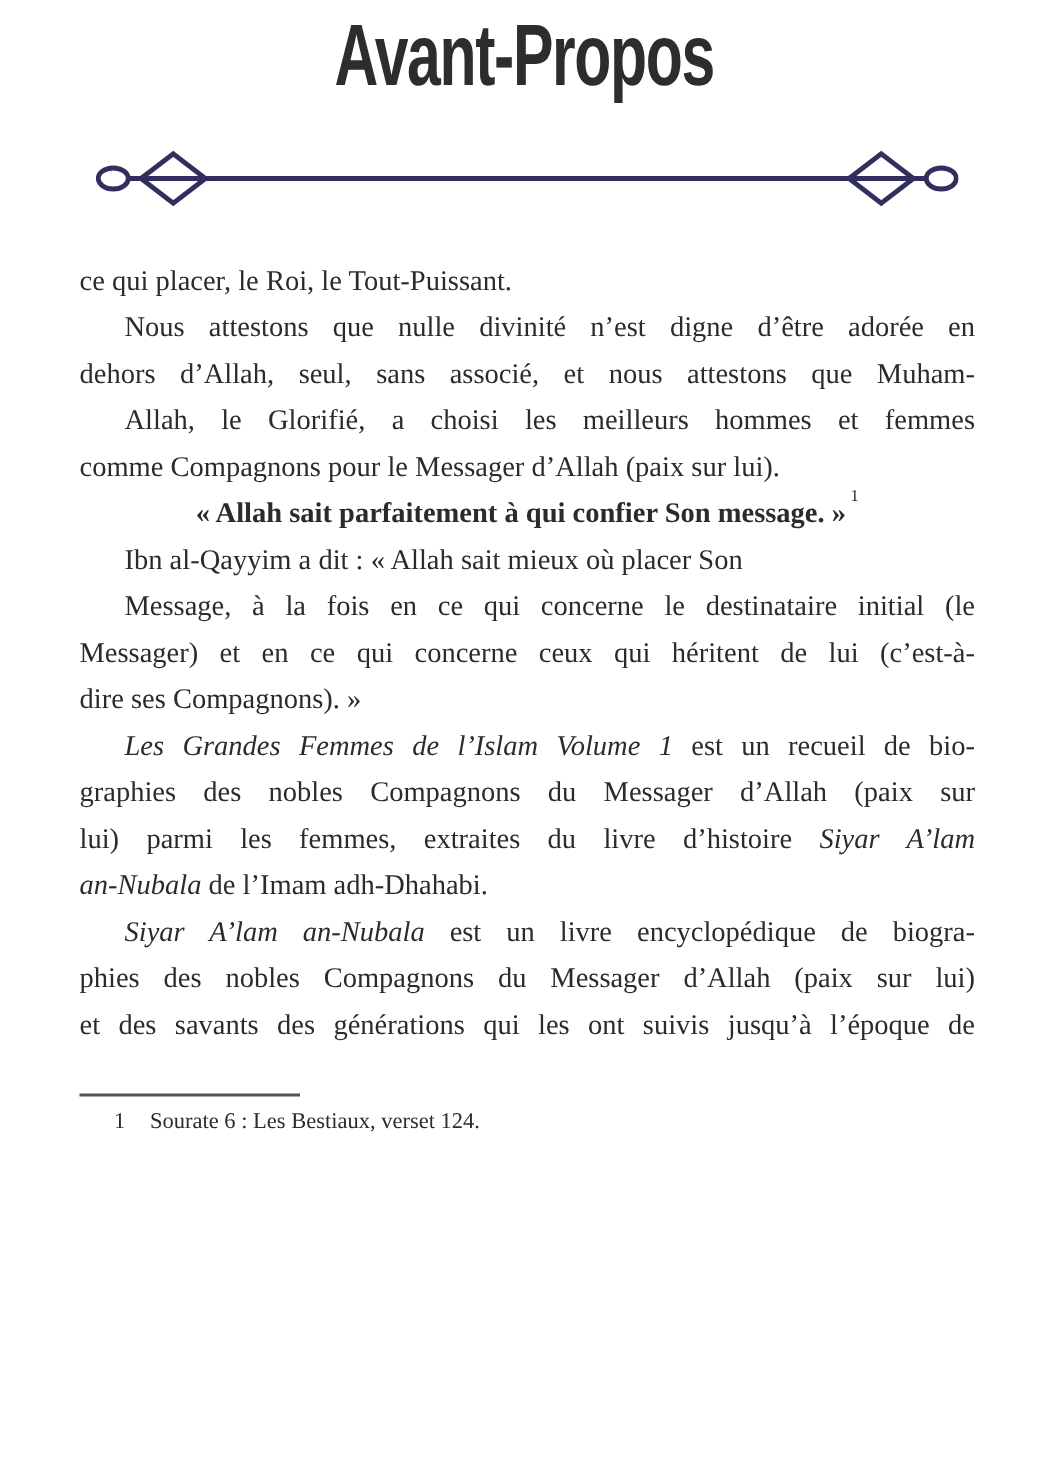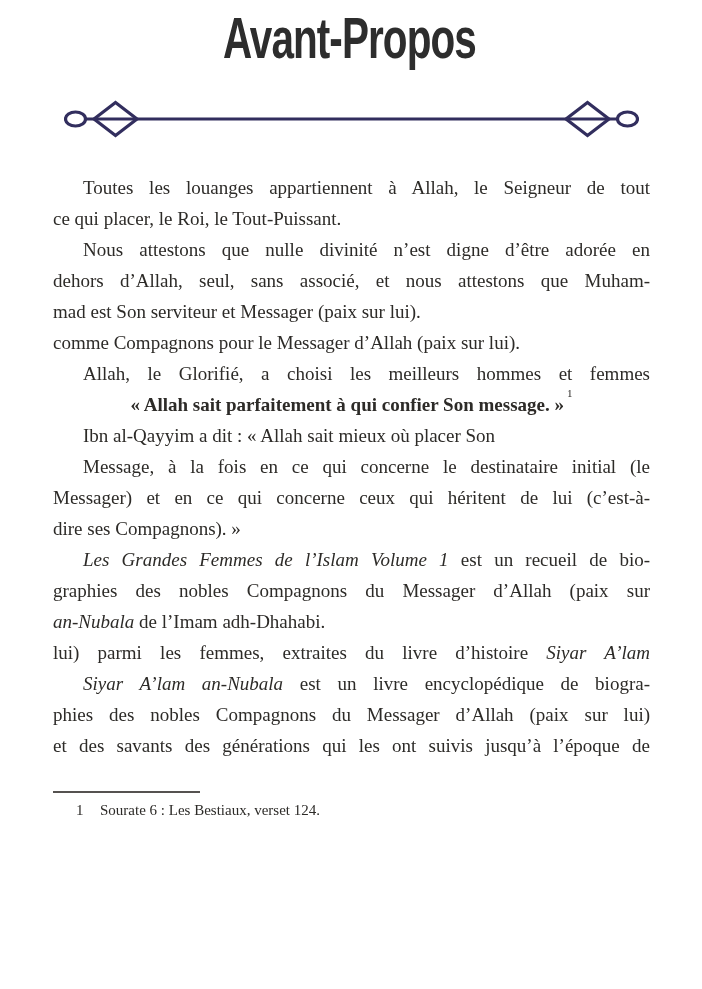--- a/index.html
+++ b/index.html
@@ -121,46 +121,44 @@
       <line x1="22" y1="25" x2="553" y2="25"></line>
       <ellipse cx="11.5" cy="25" rx="10" ry="7"></ellipse>
       <polygon points="30,25 51.5,8.5 73,25 51.5,41.5"></polygon>
       <polygon points="502,25 523.5,8.5 545,25 523.5,41.5"></polygon>
       <ellipse cx="563.5" cy="25" rx="10" ry="7"></ellipse>
     </svg>
   </div>
 
   <div class="body-text" style="color: rgb(45, 43, 40);">
       <div class="para">
-        <div class="line indent justify"><span>Toutes les louanges appartiennent à Allah, le Seigneur de tout</span></div>
         <div class="line"><span>ce qui placer, le Roi, le Tout-Puissant.</span></div>
       </div>
       <div class="para">
         <div class="line indent justify"><span>Nous attestons que nulle divinité n’est digne d’être adorée en</span></div>
         <div class="line justify"><span>dehors d’Allah, seul, sans associé, et nous attestons que Muham-</span></div>
-        <div class="line"><span>mad est Son serviteur et Messager (paix sur lui).</span></div>
       </div>
       <div class="para">
+        <div class="line indent justify"><span>Allah, le Glorifié, a choisi les meilleurs hommes et femmes</span></div>
         <div class="line"><span>comme Compagnons pour le Messager d’Allah (paix sur lui).</span></div>
-        <div class="line indent justify"><span>Allah, le Glorifié, a choisi les meilleurs hommes et femmes</span></div>
       </div>
       <div class="para quote">
         <div class="line"><span>« Allah sait parfaitement à qui confier Son message. »</span><sup class="fn-ref">1</sup></div>
       </div>
       <div class="para">
         <div class="line indent"><span>Ibn al-Qayyim a dit : « Allah sait mieux où placer Son</span></div>
         <div class="line indent justify"><span>Message, à la fois en ce qui concerne le destinataire initial (le</span></div>
         <div class="line justify"><span>Messager) et en ce qui concerne ceux qui héritent de lui (c’est-à-</span></div>
         <div class="line"><span>dire ses Compagnons). »</span></div>
       </div>
       <div class="para">
         <div class="line indent justify"><em>Les Grandes Femmes de l’Islam Volume 1</em><span> est un recueil de bio-</span></div>
         <div class="line justify"><span>graphies des nobles Compagnons du Messager d’Allah (paix sur</span></div>
+        <div class="line justify"><span>lui) parmi les femmes, extraites du livre d’histoire </span><em>Siyar A’lam</em></div>
         <div class="line"><em>an-Nubala</em><span> de l’Imam adh-Dhahabi.</span></div>
-        <div class="line justify"><span>lui) parmi les femmes, extraites du livre d’histoire </span><em>Siyar A’lam</em></div>
       </div>
       <div class="para">
         <div class="line indent justify"><em>Siyar A’lam an-Nubala</em><span> est un livre encyclopédique de biogra-</span></div>
         <div class="line justify"><span>phies des nobles Compagnons du Messager d’Allah (paix sur lui)</span></div>
         <div class="line justify"><span>et des savants des générations qui les ont suivis jusqu’à l’époque de</span></div>
       </div>
     </div>
 
   <div class="footnote" style="color: rgb(45, 43, 40);">
     <div class="fn-rule"></div>

